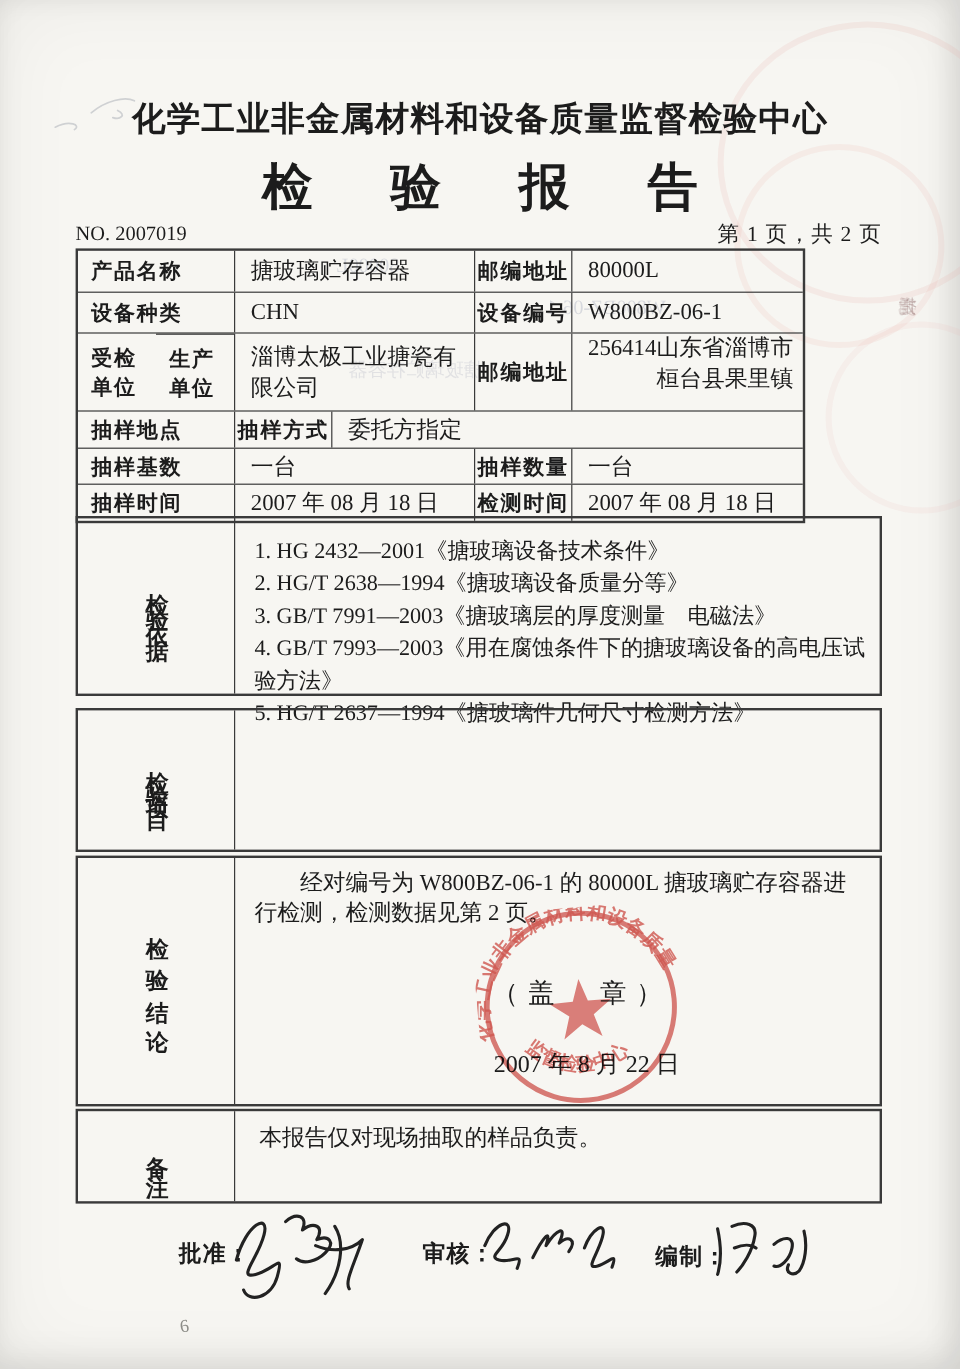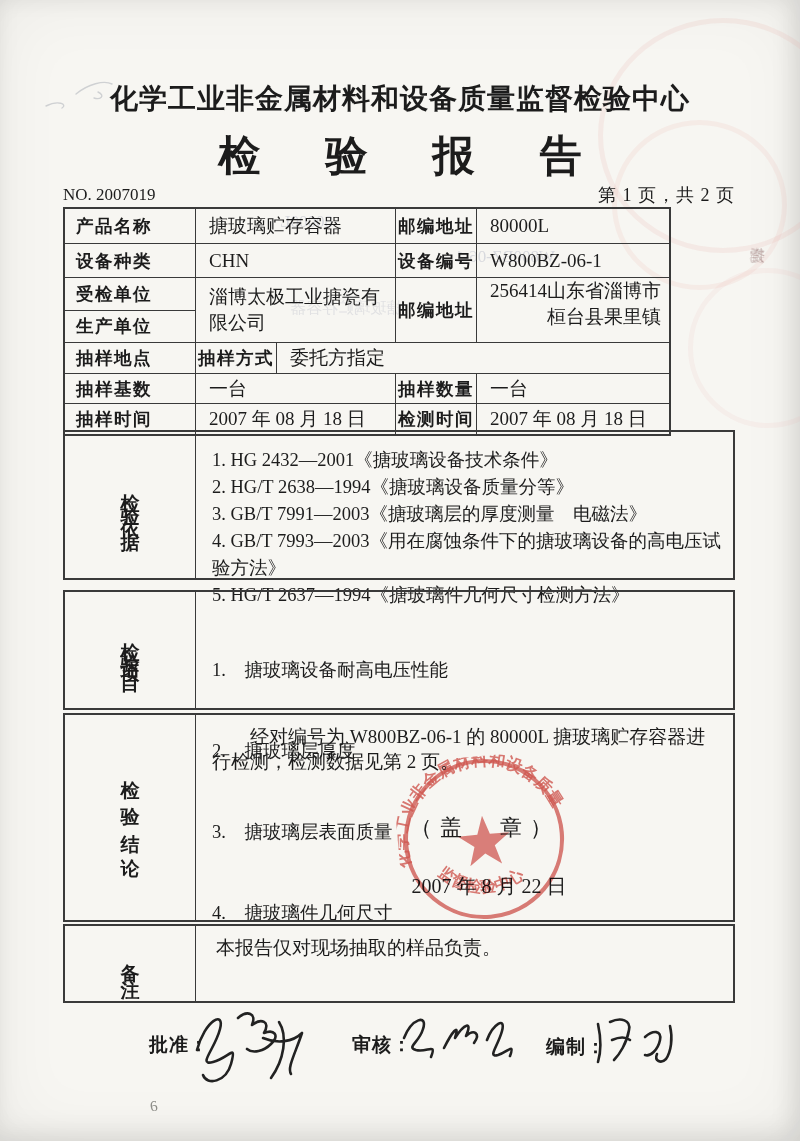--- a/index.html
+++ b/index.html
@@ -28,21 +28,21 @@
   .tblA .row + .row{border-top:1.5px solid var(--border);}
   .cell{box-sizing:border-box;display:flex;align-items:center;min-width:0;}
   .cell + .cell{border-left:1.5px solid var(--border);}
   .c1{width:130px;padding-left:11px;}
   .c2{width:200px;padding-left:13px;}
   .c3{width:81px;justify-content:center;padding:0 2px;}
   .c4{flex:1;padding-left:13px;}
   .lblf{font-family:"Liberation Sans","DejaVu Sans",sans-serif;font-weight:600;
         font-size:17.5px;letter-spacing:1.5px;}
   .valf{font-size:19px;}
-  .stack{flex-direction:column;padding:0;align-items:stretch;}
+  .stack{flex-direction:row;padding:0;align-items:stretch;}
   .half{flex:1;display:flex;align-items:center;padding-left:11px;}
   .half + .half{border-top:1.5px solid var(--border);}
   .twoline{flex-direction:row;align-items:flex-start;justify-content:center;line-height:1.35;}
   
   .sec{position:absolute;left:63px;width:672px;border:2px solid var(--border);
        box-sizing:border-box;display:flex;background:transparent;}
   .vlabel{width:130px;border-right:1.5px solid var(--border);display:flex;
           align-items:center;justify-content:center;
           writing-mode:vertical-rl;text-orientation:upright;
           font-family:"Liberation Sans","DejaVu Sans",sans-serif;font-weight:600;font-size:19px;}
@@ -159,26 +159,20 @@
       <div class="line">1. HG 2432—2001《搪玻璃设备技术条件》</div>
       <div class="line">2. HG/T 2638—1994《搪玻璃设备质量分等》</div>
       <div class="line">3. GB/T 7991—2003《搪玻璃层的厚度测量　电磁法》</div>
       <div class="line">4. GB/T 7993—2003《用在腐蚀条件下的搪玻璃设备的高电压试验方法》</div>
       <div class="line">5. HG/T 2637—1994《搪玻璃件几何尺寸检测方法》</div>
     </div>
   </section>
 
   <section class="sec secC">
     <div class="vlabel">检验项目</div>
-    <div class="content">
-      <div class="line">1.　搪玻璃设备耐高电压性能</div>
-      <div class="line">2.　搪玻璃层厚度</div>
-      <div class="line">3.　搪玻璃层表面质量</div>
-      <div class="line">4.　搪玻璃件几何尺寸</div>
-    </div>
   </section>
 
   <section class="sec secD">
     <div class="vlabel">检验结论</div>
     <div class="content">
       <p class="concl">经对编号为 W800BZ-06-1 的 80000L 搪玻璃贮存容器进行检测，检测数据见第 2 页。</p>
       <div class="seal-note">（盖　章）</div>
       <div class="concl-date">2007 年 8 月 22 日</div>
     </div>
   </section>

